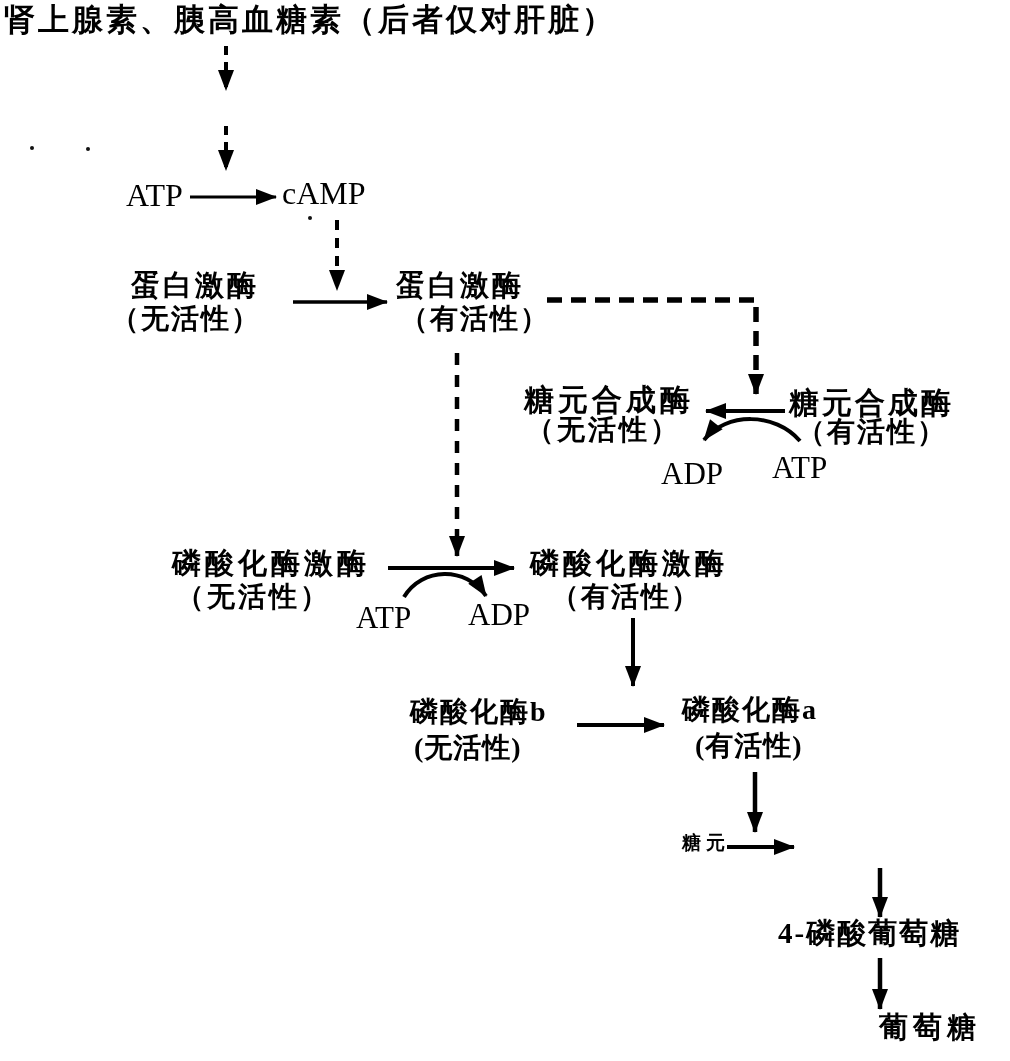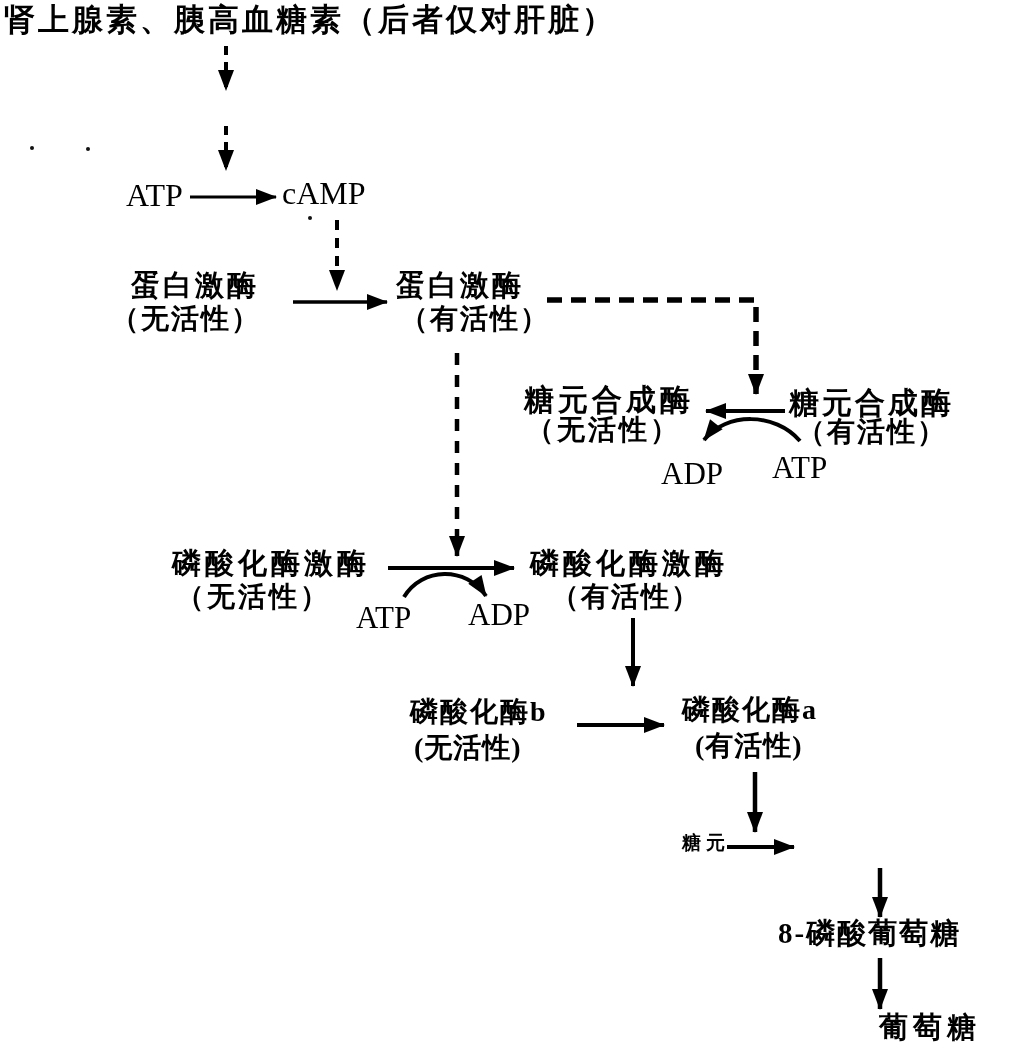--- a/index.html
+++ b/index.html
@@ -92,16 +92,16 @@
   <div class="lbl en" style="left:356px;top:602px;font-size:31px;">ATP</div>
   <div class="lbl en" style="left:468px;top:599px;font-size:31px;">ADP</div>
 
   <div class="lbl cn" style="left:410px;top:698px;font-size:28px;letter-spacing:2px;">磷酸化酶b</div>
   <div class="lbl cn" style="left:414px;top:734px;font-size:28px;letter-spacing:1px;text-align:center;">(无活性)</div>
 
   <div class="lbl cn" style="left:682px;top:696px;font-size:28px;letter-spacing:2px;">磷酸化酶a</div>
   <div class="lbl cn" style="left:695px;top:732px;font-size:28px;letter-spacing:1px;">(有活性)</div>
 
   <div class="lbl cn" style="left:682px;top:833px;font-size:19px;letter-spacing:5px;">糖元</div>
-  <div class="lbl cn" style="left:778px;top:919px;font-size:29px;letter-spacing:2px;">8-磷酸葡萄糖</div>
+  <div class="lbl cn" style="left:778px;top:919px;font-size:29px;letter-spacing:2px;">4-磷酸葡萄糖</div>
   <div class="lbl cn" style="left:832px;top:1013px;font-size:29px;letter-spacing:5px;margin-left:47px;">葡萄糖</div>
 
 </div>
 
 </body></html>

